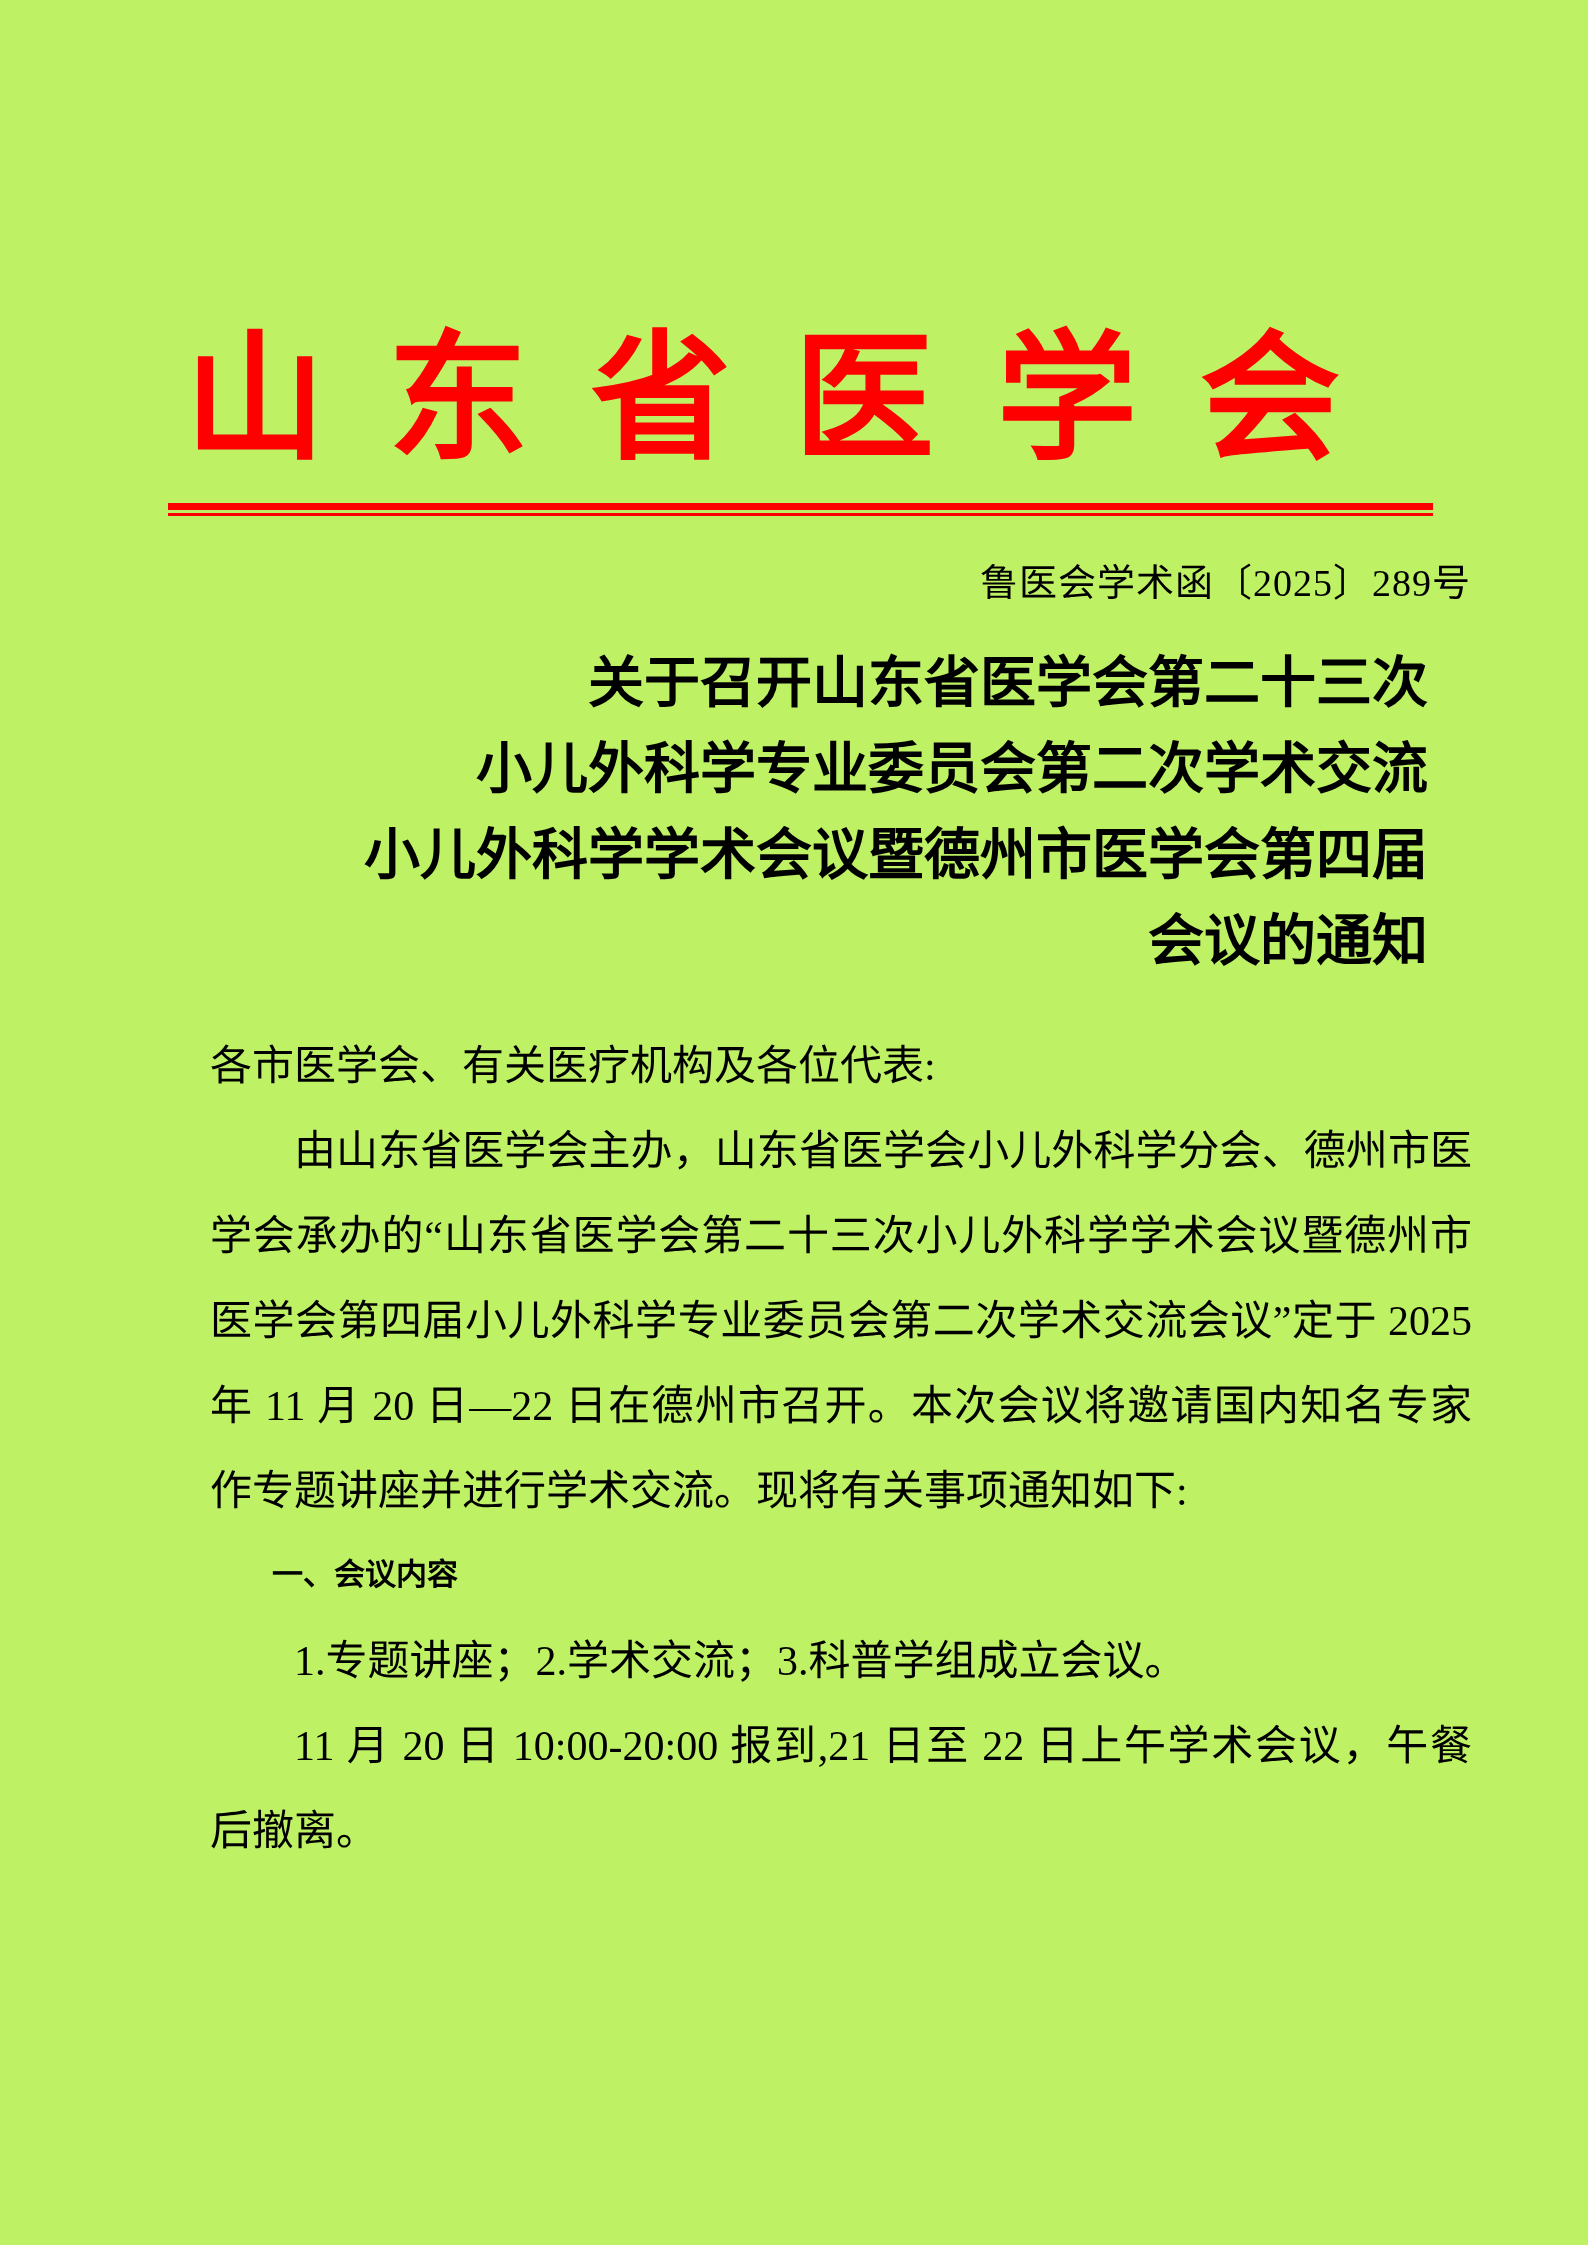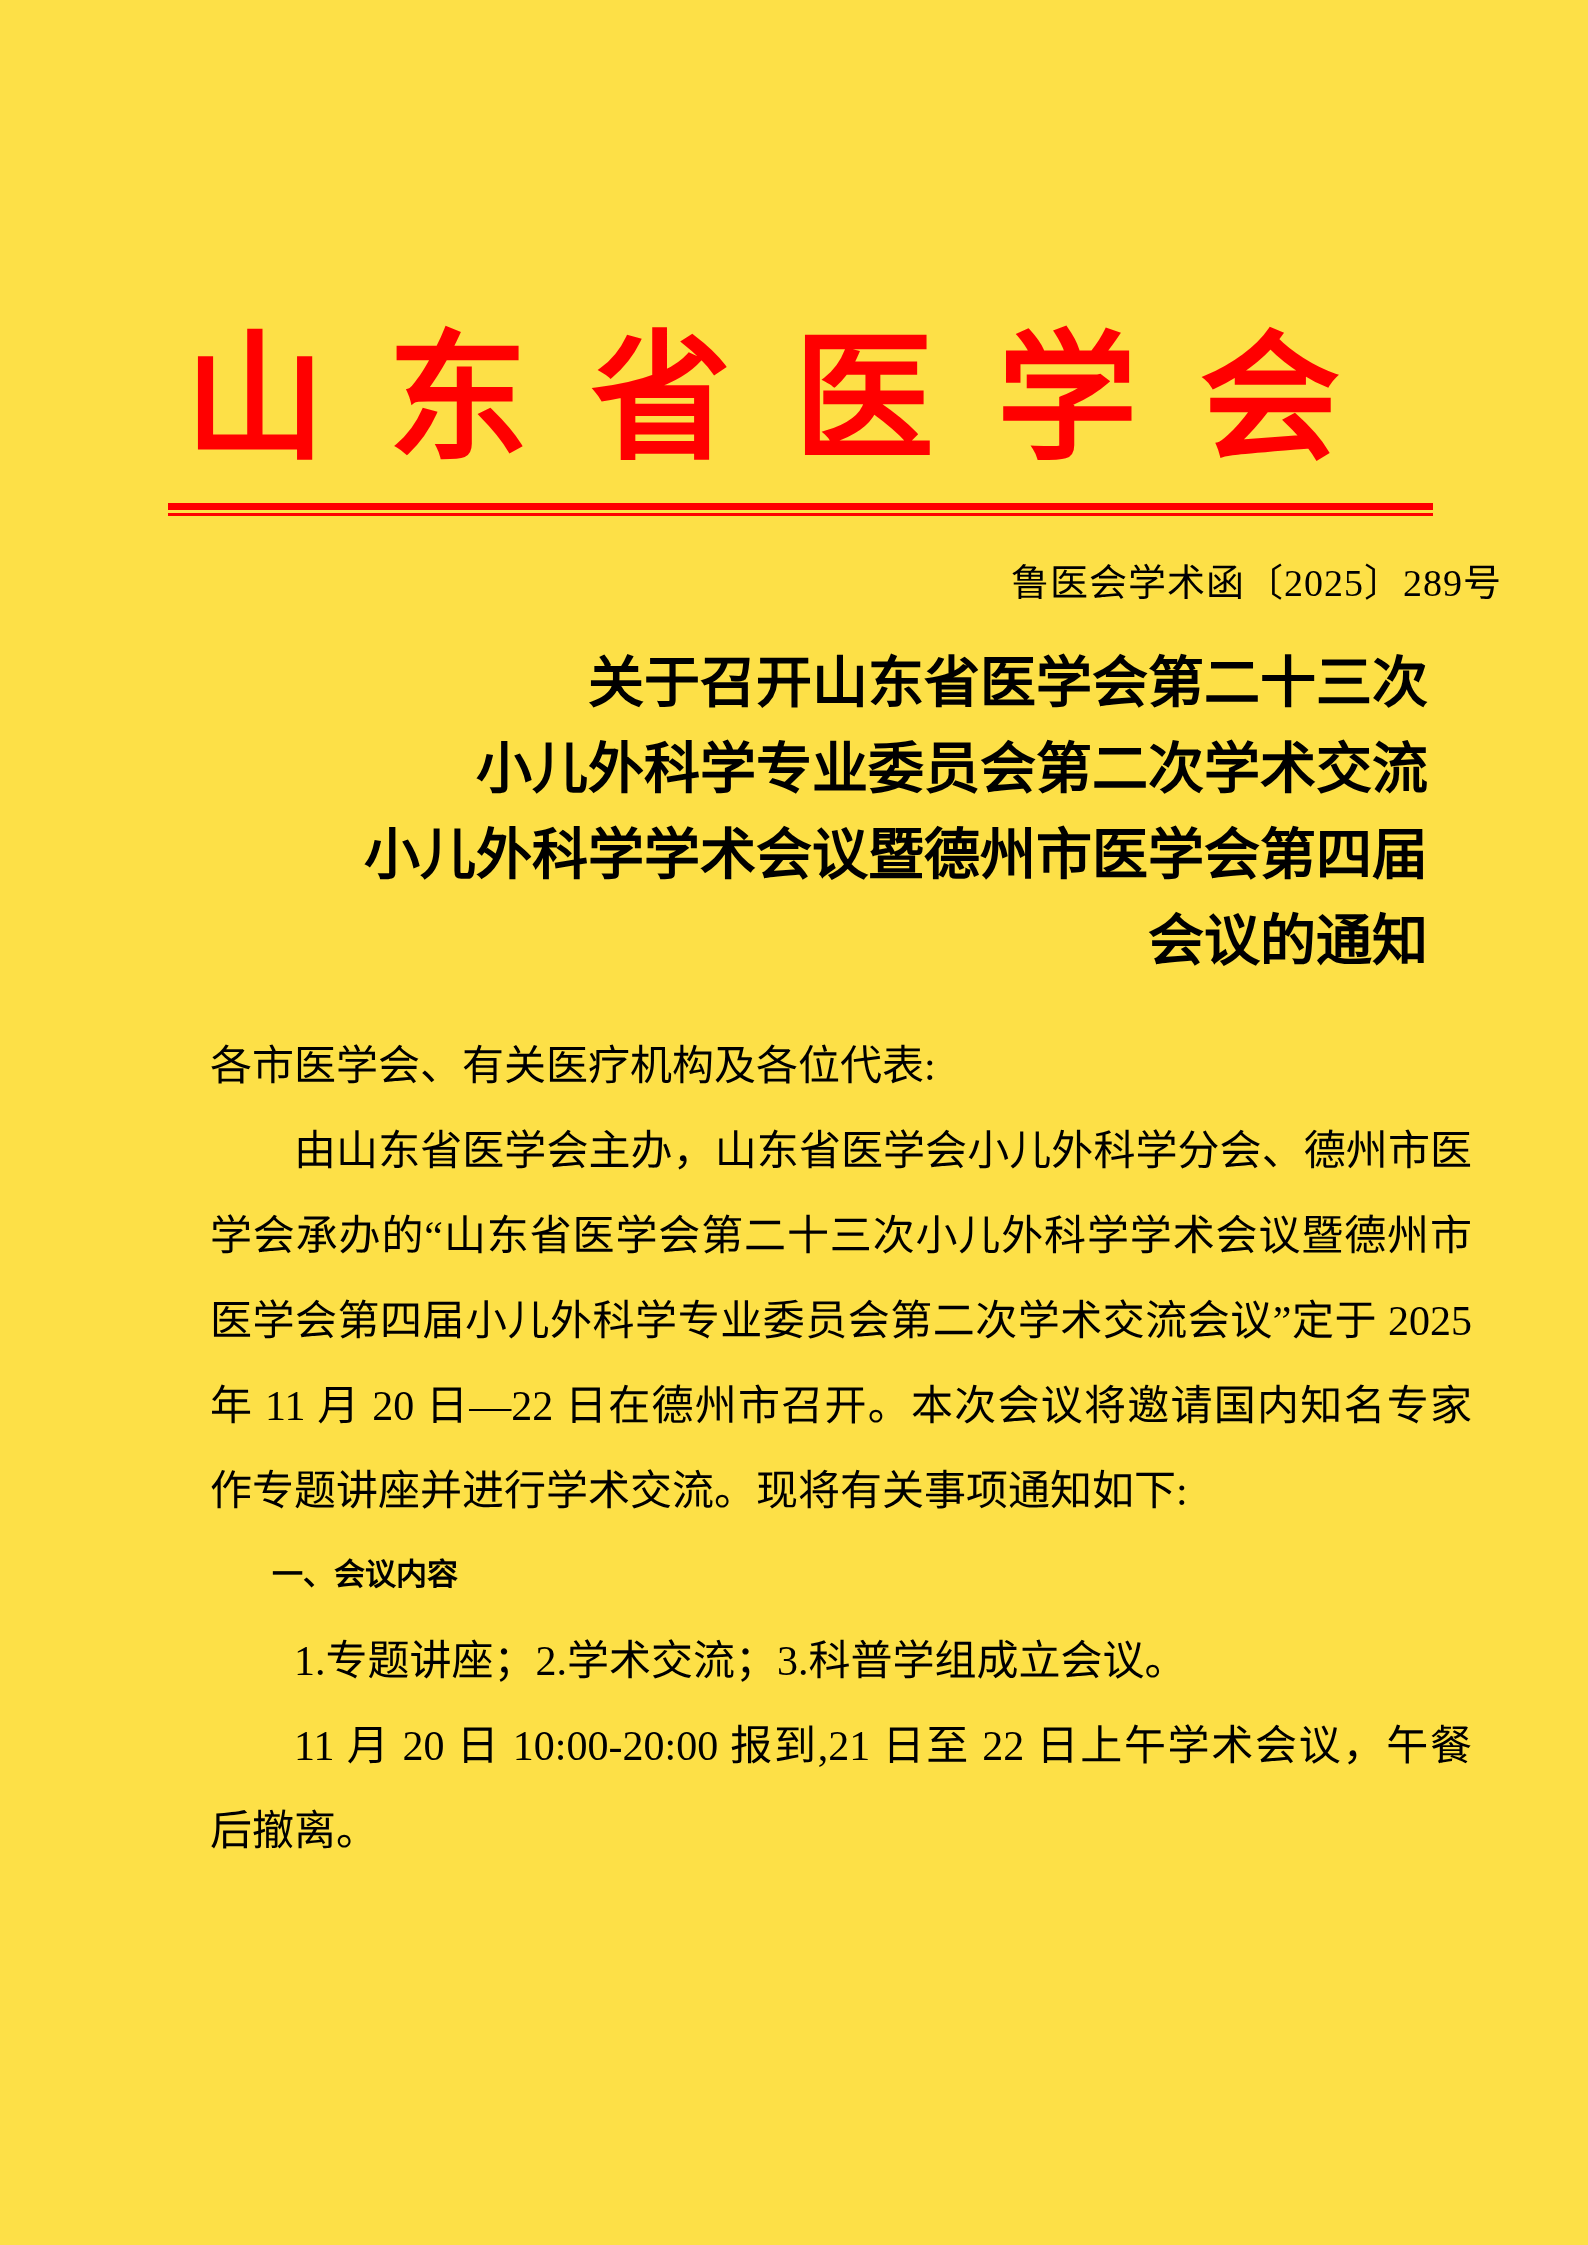--- a/index.html
+++ b/index.html
@@ -4,21 +4,21 @@
 <style>
   html, body {
     margin: 0;
     padding: 0;
     background: #ffffff;
   }
   .page {
     position: relative;
     width: 1588px;
     height: 2245px;
-    background: #fde047;
+    background: #bef264;
     overflow: hidden;
     font-family: "Liberation Serif", "DejaVu Serif", serif;
     color: #000000;
   }
   
   .org-title {
     margin-top: 330px;
     text-align: center;
     font-size: 140px;
     line-height: 1.0;
@@ -29,21 +29,21 @@
     font-family: "Liberation Serif", "DejaVu Serif", serif;
   }
   .header-rule {
     margin: 33px 155px 0 168px;
     height: 0;
     border-top: 7px solid var(--accent, #FF0000);
     padding-top: 3px;            
     border-bottom: 3px solid var(--accent, #FF0000);
   }
   .doc-number {
-    margin: 42px 86px 0 210px;
+    margin: 42px 117px 0 210px;
     text-align: right;
     font-size: 38px;
     line-height: 50px;
     letter-spacing: 1px;
   }
   
   .notice-title {
     margin: 32px 160px 0 160px;
     text-align: right;
     font-weight: bold;

